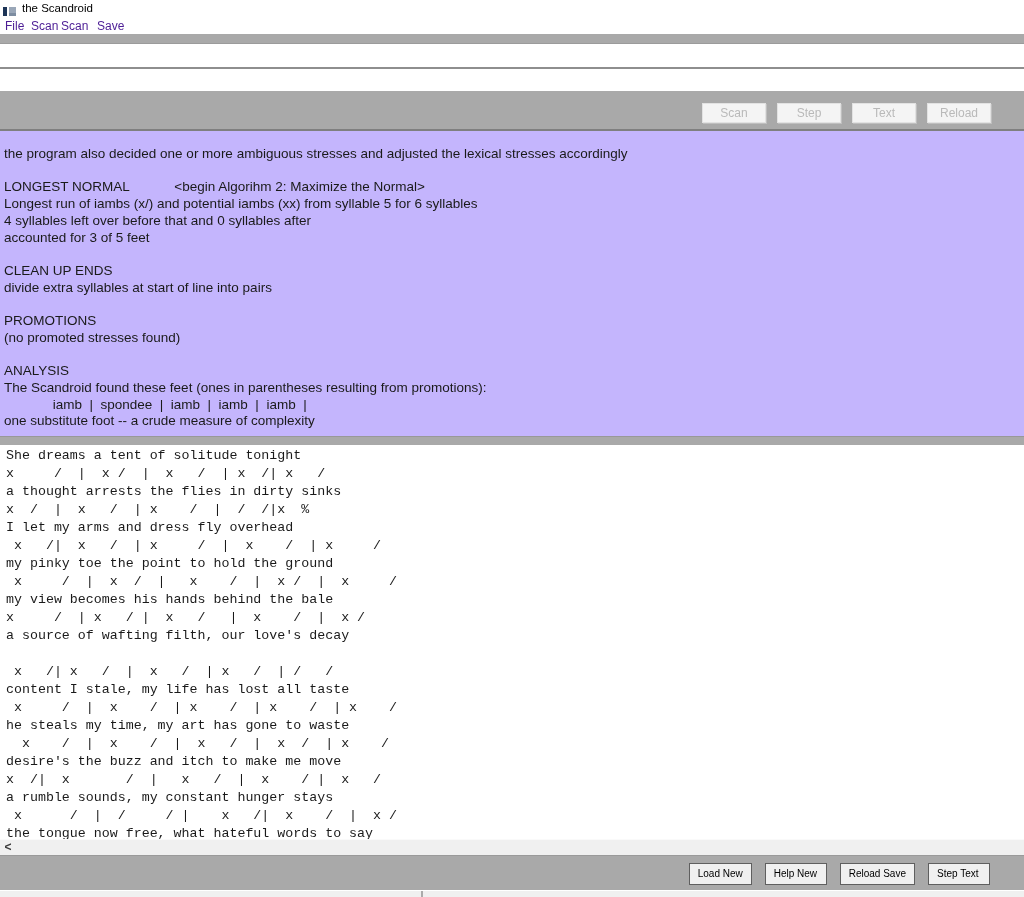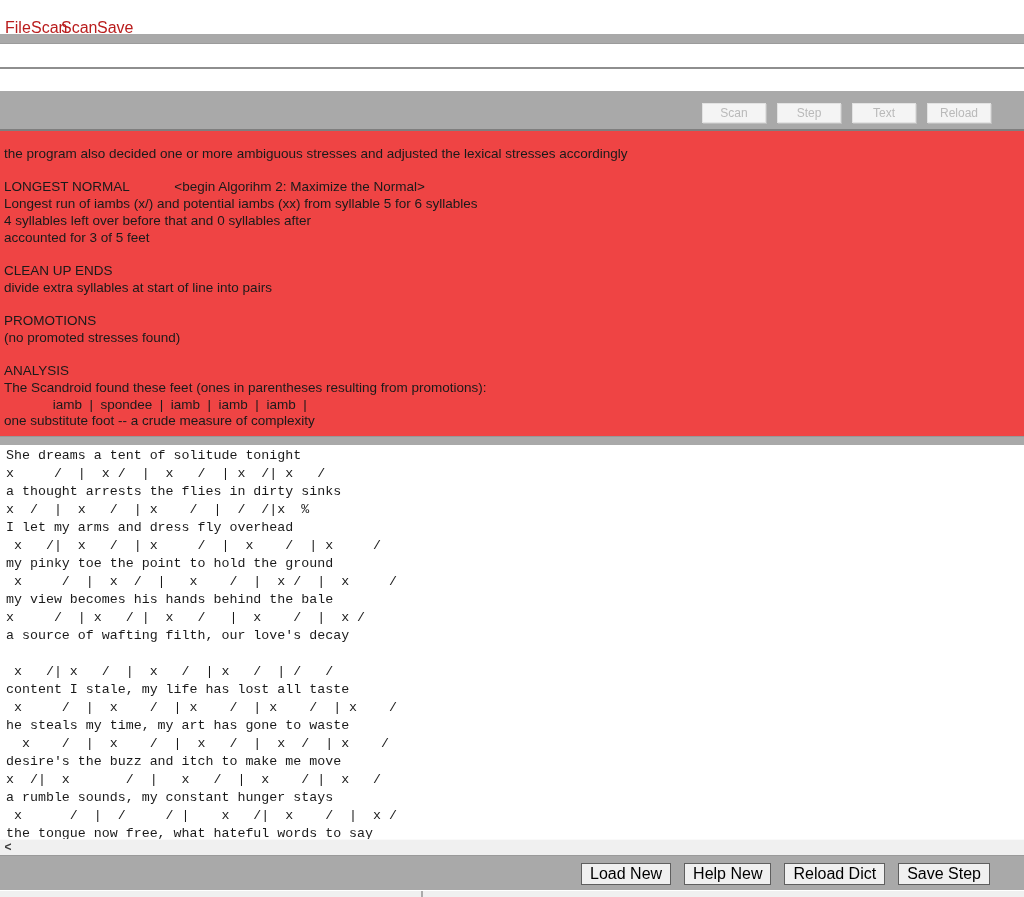--- a/index.html
+++ b/index.html
@@ -5,67 +5,77 @@
   html,body{margin:0;padding:0;background:#d0d0d0;}
   .app{
     position:relative;width:1024px;height:897px;background:#ffffff;overflow:hidden;
     font-family:"Liberation Sans",sans-serif;
   }
   
   .titlebar{position:absolute;top:0;left:0;right:0;height:18px;background:#ffffff;}
   .app-icon{position:absolute;left:3px;top:3px;width:13px;height:11px;display:inline-block;}
   .title-text{position:absolute;left:22px;top:2px;font-size:11.5px;color:#000;white-space:nowrap;}
   
-  .menubar{position:absolute;top:18px;left:0;right:0;height:16px;background:#ffffff;font-size:16px;color:#b91c1c;}
+  .menubar{position:absolute;top:18px;left:0;right:0;height:16px;background:#ffffff;font-size:12px;color:#4c1d95;}
   .menu-item{position:absolute;top:1px;white-space:nowrap;cursor:default;}
   .menu-file{left:5px;} .menu-edit{left:31px;} .menu-scan{left:61px;} .menu-help{left:97px;}
   
   .band1{position:absolute;top:34px;left:0;right:0;height:10px;background:#a9a9a9;border-bottom:1px solid #9b9b9b;box-sizing:border-box;}
   .stripA{position:absolute;top:44px;left:0;right:0;height:23px;background:#ffffff;}
   .divline{position:absolute;top:67px;left:0;right:0;height:2px;background:#8e8e8e;}
   .stripB{position:absolute;top:69px;left:0;right:0;height:22px;background:#ffffff;}
   
   .toolbar{position:absolute;top:91px;left:0;right:0;height:40px;background:#a9a9a9;border-bottom:2px solid #7f7f7f;box-sizing:border-box;}
   .btnrow-top{position:absolute;top:12px;right:33px;display:flex;gap:11px;}
   .tbtn{
     width:64px;height:20px;font-family:"Liberation Sans",sans-serif;font-size:12px;
     background:#f4f4f4;border:1px solid #e2e2e2;box-shadow:1px 1px 0 #bfbfbf;
     color:#b9b9b9;padding:0;line-height:18px;text-align:center;
   }
   
-  .output{position:absolute;top:131px;left:0;right:0;height:305px;background:#ef4444;overflow:hidden;}
+  .output{position:absolute;top:131px;left:0;right:0;height:305px;background:#c4b5fd;overflow:hidden;}
   .output pre{margin:0;padding:15px 0 0 4px;font-family:"Liberation Sans",sans-serif;font-size:13.5px;line-height:16.7px;color:#1a1a1a;white-space:pre;}
   
   .divider2{position:absolute;top:436px;left:0;right:0;height:9px;background:#a9a9a9;border-top:1px solid #989898;box-sizing:border-box;}
   
   .mono{position:absolute;top:445px;left:0;right:0;height:394px;background:#ffffff;overflow:hidden;}
   .mono pre{margin:0;padding:2px 0 0 6px;font-family:"Liberation Mono","DejaVu Sans Mono",monospace;font-size:13.3px;line-height:18px;color:#1a1a1a;white-space:pre;}
   
   .hscroll{position:absolute;top:839px;left:0;right:0;height:16px;background:#f0f0f0;border-top:1px solid #fafafa;box-sizing:border-box;}
   .scroll-left{
     position:absolute;left:0;top:0;width:16px;height:15px;background:#f0f0f0;
     font-family:"Liberation Sans",sans-serif;font-size:12px;font-weight:bold;color:#3c3c3c;
     text-align:center;line-height:14px;cursor:default;
   }
   
   .bottombar{position:absolute;top:855px;left:0;right:0;height:35px;background:#a9a9a9;border-top:1px solid #9a9a9a;box-sizing:border-box;}
   .btnrow-bottom{position:absolute;top:7px;right:34px;display:flex;gap:13px;}
   .bbtn{
-    min-width:62px;height:22px;font-family:"Liberation Sans",sans-serif;font-size:16px;
+    min-width:62px;height:22px;font-family:"Liberation Sans",sans-serif;font-size:10px;
     background:#f0f0f0;border:1px solid #5f5f5f;color:#000;padding:0 8px;line-height:20px;text-align:left;
   }
   
   .statusbar{position:absolute;top:890px;left:0;right:0;height:7px;background:#f0f0f0;border-top:1px solid #ffffff;box-sizing:border-box;}
   .status-seam{position:absolute;left:421px;top:0;width:2px;height:7px;background:#ababab;}
 </style>
 </head>
 <body>
 
 <div class="app">
 
+  <div class="titlebar">
+    <span class="app-icon">
+      <svg width="13" height="11" xmlns="http://www.w3.org/2000/svg">
+        <rect x="0" y="1" width="4" height="9" fill="#1d3557"></rect>
+        <rect x="6" y="1" width="7" height="9" fill="#9aa7b8"></rect>
+        <rect x="6" y="7" width="7" height="3" fill="#7d8da1"></rect>
+      </svg>
+    </span>
+    <span class="title-text">the Scandroid</span>
+  </div>
 
   <div class="menubar">
     <span class="menu-item menu-file">File</span>
     <span class="menu-item menu-edit">Scan</span>
     <span class="menu-item menu-scan">Scan</span>
     <span class="menu-item menu-help">Save</span>
   </div>
 
   <div class="band1"></div>
 
@@ -132,22 +142,22 @@
   </div>
 
   <div class="hscroll">
     <span class="scroll-left">&lt;</span>
   </div>
 
   <div class="bottombar">
     <div class="btnrow-bottom">
       <button class="bbtn">Load New</button>
       <button class="bbtn">Help New</button>
-      <button class="bbtn">Reload Dict</button>
-      <button class="bbtn">Save Step</button>
+      <button class="bbtn">Reload Save</button>
+      <button class="bbtn">Step Text</button>
     </div>
   </div>
 
   <div class="statusbar">
     <div class="status-seam"></div>
   </div>
 
 </div>
 
 </body></html>

